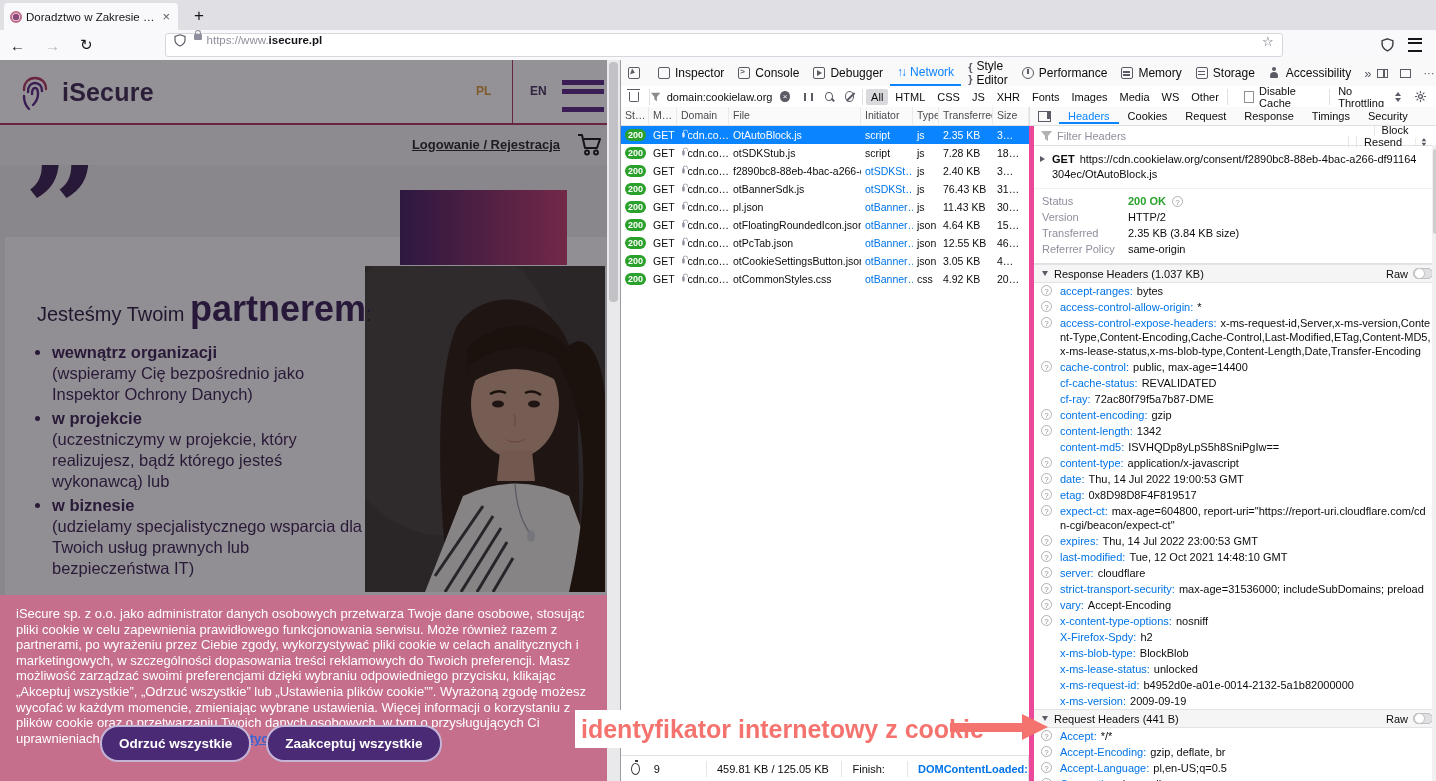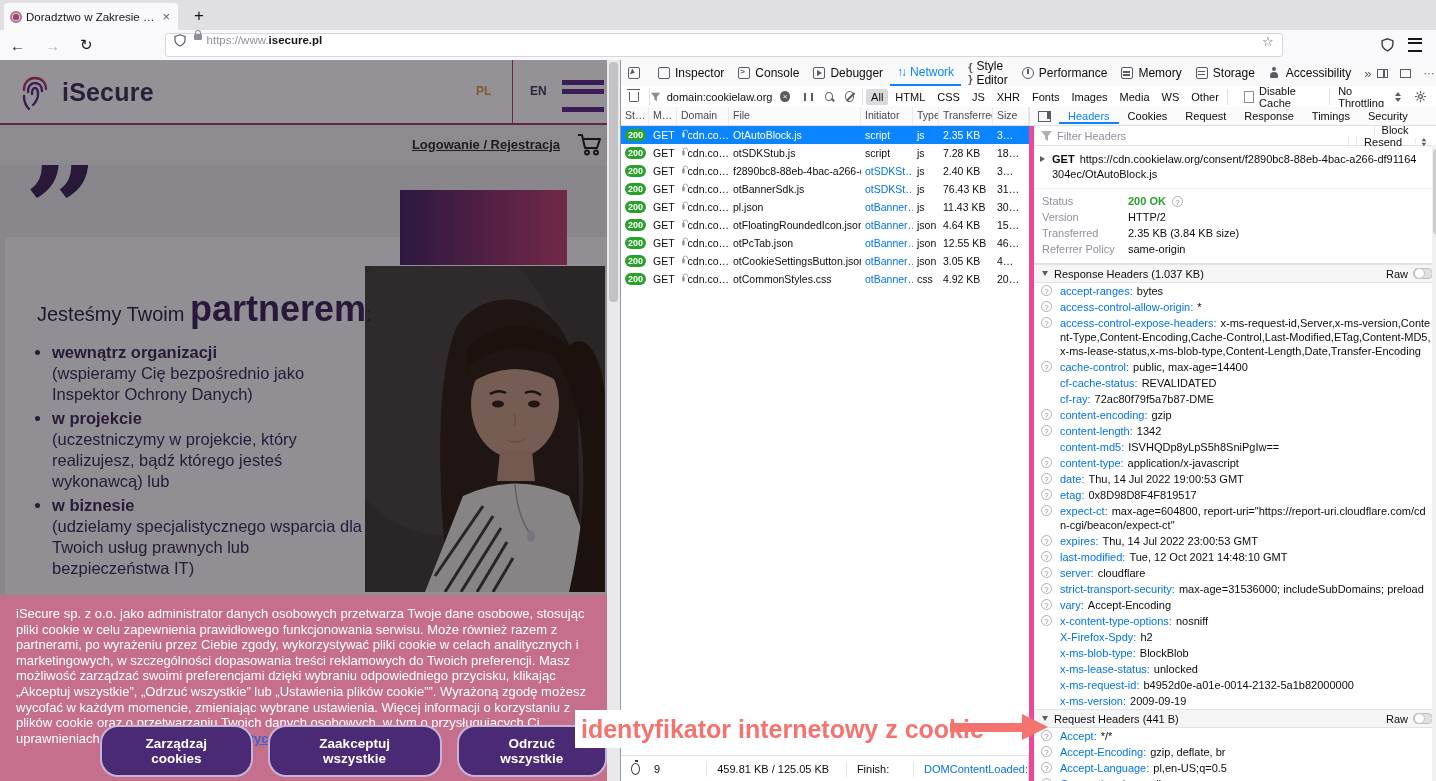--- a/index.html
+++ b/index.html
@@ -132,21 +132,21 @@
   .req-row.selected{background:#0a84ff;color:#fff;}
   .req-row.selected .lock{background:#dce9fb;}
   .req-row.selected .lock:before{border-color:#dce9fb;}
 
   
   #dt-status{position:absolute;left:0;top:695px;width:408px;height:26px;background:#fff;border-top:1px solid #e0e0e1;
              border-right:1px solid #e0e0e1;display:flex;align-items:center;font-size:11px;color:#0c0c0d;box-sizing:border-box;}
   #dt-status .it{padding:0 10px;border-right:1px solid #e6e6e8;height:16px;line-height:16px;}
   .stopwatch{width:10px;height:10px;border:1.5px solid #3a3a3f;border-radius:50%;position:relative;margin:0 4px 0 10px;}
   .stopwatch:before{content:"";position:absolute;left:3px;top:-4px;width:3px;height:2px;background:#3a3a3f;}
-  .dcl{color:#0074e8;padding-left:10px;white-space:nowrap;}
+  .dcl{color:#0074e8;padding-left:10px;white-space:nowrap;font-weight:bold;}
 
   
   #detail{position:absolute;left:408px;top:66px;width:407px;height:655px;border-left:5px solid #ec4899;overflow:hidden;}
   #d-filter{height:19px;border-bottom:1px solid #e0e0e1;display:flex;align-items:center;color:#8f8f9d;}
   #d-filter .ph{margin-left:5px;}
   #d-filter .right{margin-left:auto;display:flex;align-items:center;color:#0c0c0d;flex-direction:column;}
   #d-filter .right span{padding:0 7px;border-left:1px solid #e6e6e8;}
   #d-url{padding:6px 24px 6px 18px;font-size:11px;line-height:15px;word-break:break-all;position:relative;border-bottom:1px solid #f0f0f1;}
   .tri-r{position:absolute;left:6px;top:10px;border-left:5px solid #5b5b66;border-top:3.5px solid transparent;border-bottom:3.5px solid transparent;}
   #d-url b{margin-right:5px;}
@@ -281,23 +281,22 @@
       <path d="M2 4 h4 l3 13 h12 l3 -9 H8" fill="none" stroke="#1a1a1a" stroke-width="2" stroke-linejoin="round"></path>
       <circle cx="11" cy="21.5" r="2" fill="none" stroke="#1a1a1a" stroke-width="1.8"></circle>
       <circle cx="20" cy="21.5" r="2" fill="none" stroke="#1a1a1a" stroke-width="1.8"></circle>
     </svg>
   </div>
   <div id="s-dim"></div>
   <div id="s-banner">
     <div id="cb-text"><span>iSecure sp. z o.o. jako administrator danych osobowych przetwarza Twoje dane osobowe, stosując pliki cookie w celu zapewnienia prawidłowego funkcjonowania serwisu. Może również razem z partnerami, po wyrażeniu przez Ciebie zgody, wykorzystywać pliki cookie w celach analitycznych i marketingowych, w szczególności dopasowania treści reklamowych do Twoich preferencji. Masz możliwość zarządzać swoimi preferencjami dzięki wybraniu odpowiedniego przycisku, klikając „Akceptuj wszystkie”, „Odrzuć wszystkie” lub „Ustawienia plików cookie””. Wyrażoną zgodę możesz wycofać w każdym momencie, zmieniając wybrane ustawienia. Więcej informacji o korzystaniu z plików cookie oraz o przetwarzaniu Twoich danych osobowych, w tym o przysługujących Ci uprawnieniach, znajdziesz w naszej</span><a id="cb-link">Polityce prywatności</a></div>
     <div id="cb-buttons">
 
-    <button class="cbtn">Zarządzaj cookies</button>
+        <button class="cbtn">Odrzuć wszystkie</button>
         <button class="cbtn">Zaakceptuj wszystkie</button>
-        <button class="cbtn">Odrzuć wszystkie</button>
       </div>
   </div>
   <div id="s-scrollbar">
       <div id="s-thumb"></div>
     </div>
 </div>
 
 <div class="abs" id="devtools">
   <div id="dt-tabs">
     <span class="dt-tab">

